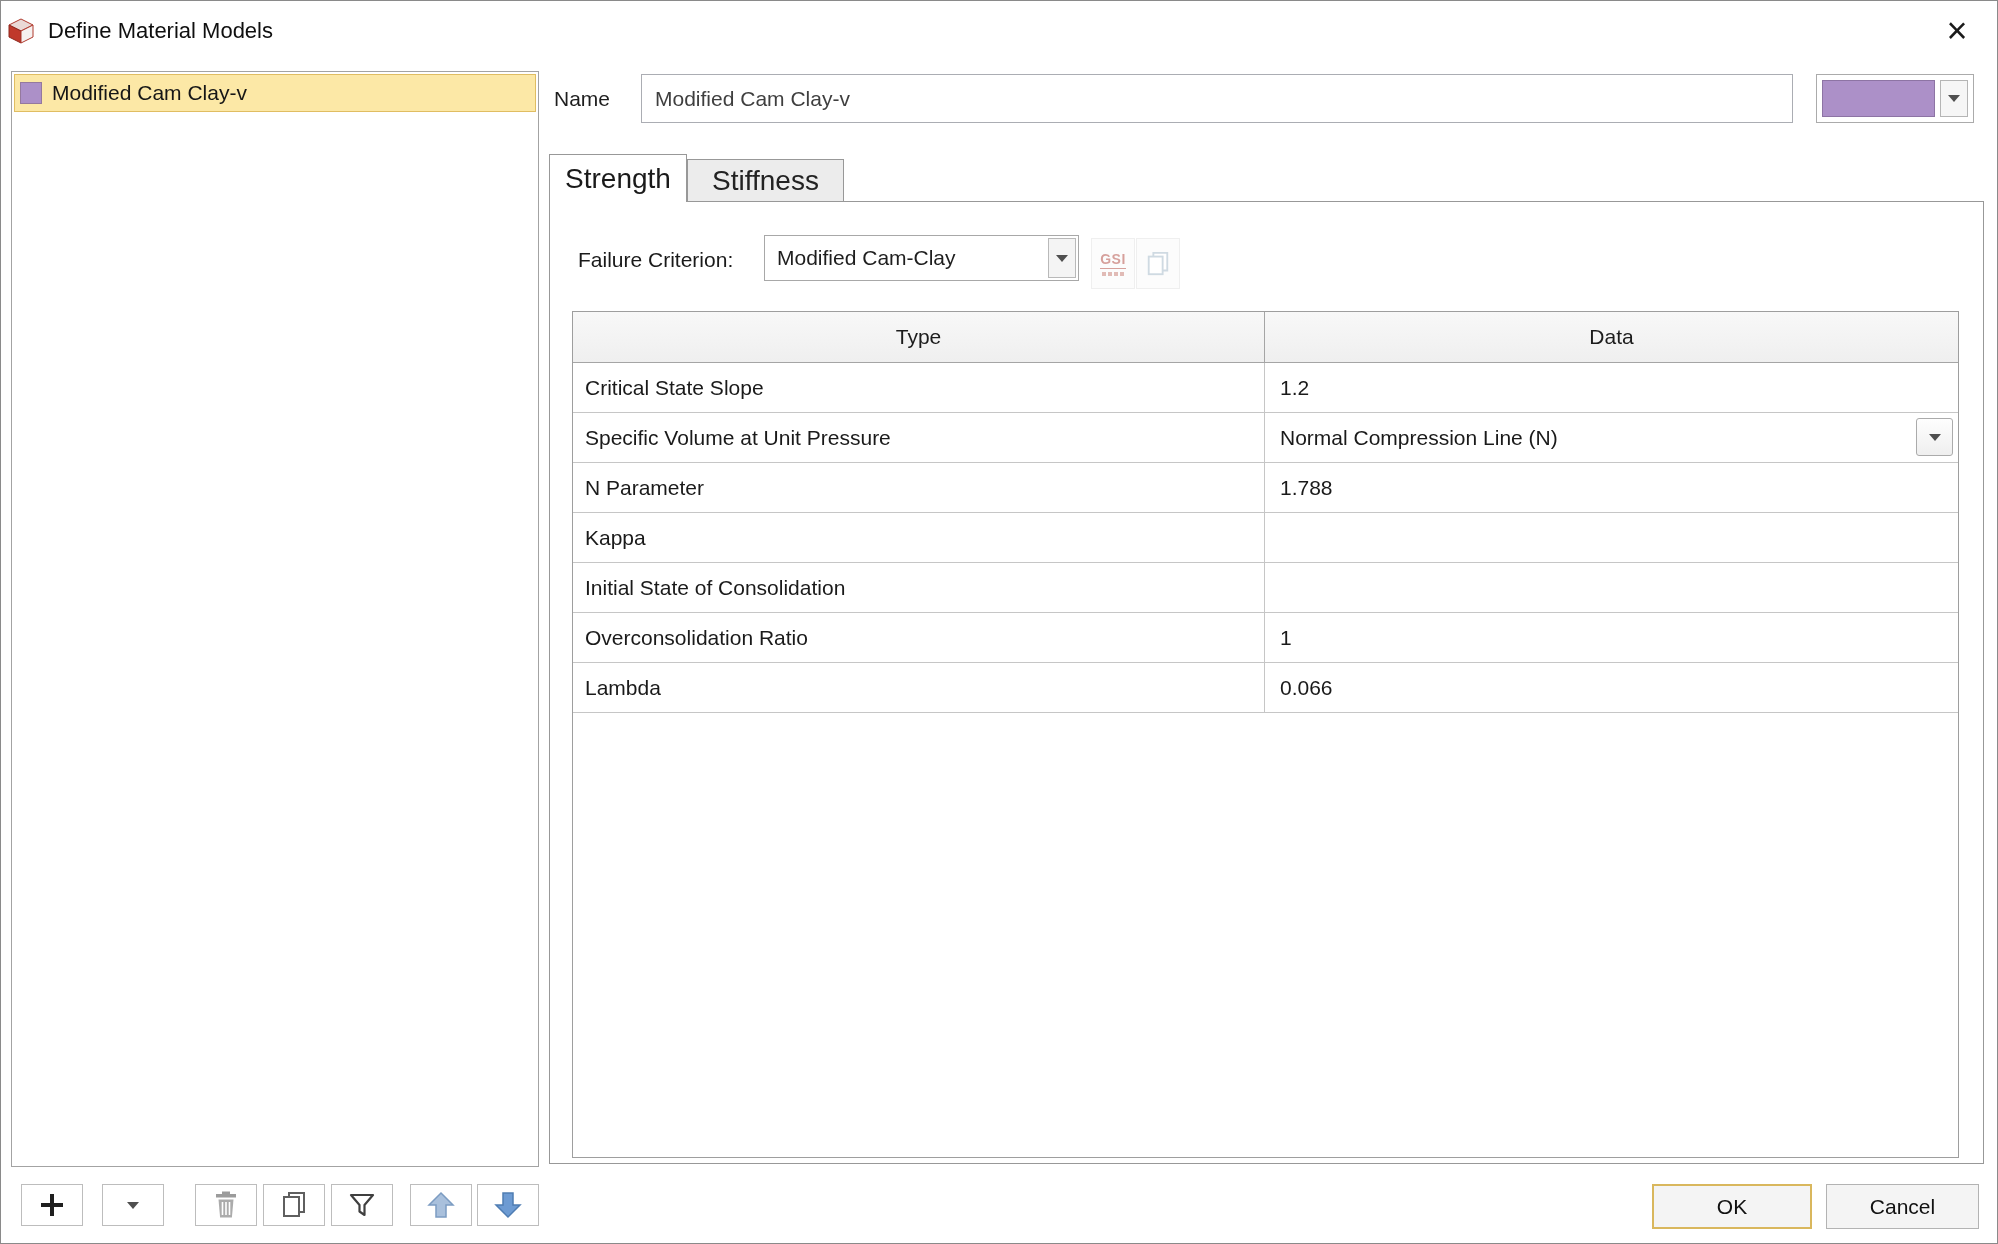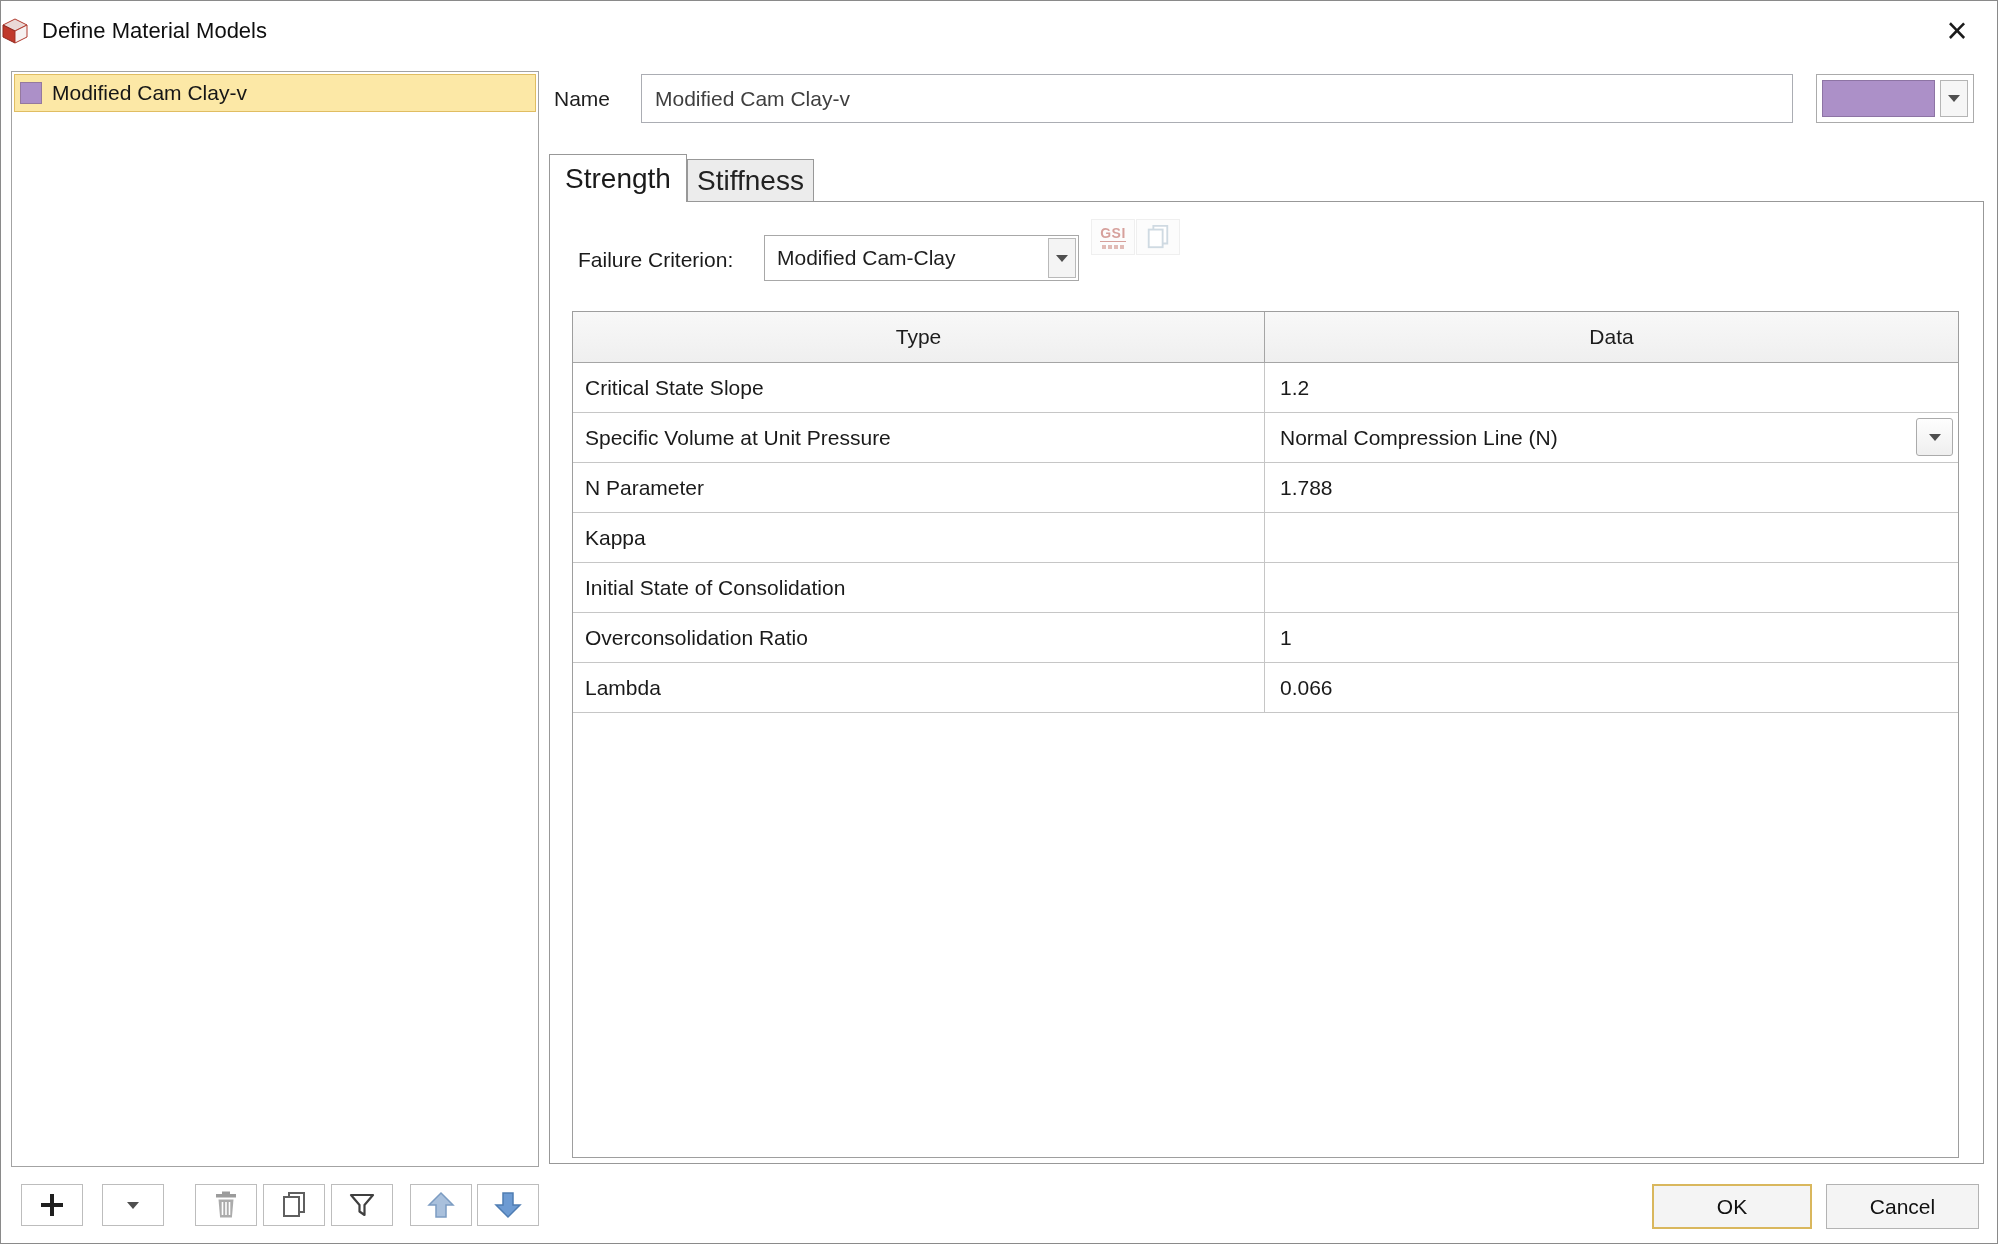--- a/index.html
+++ b/index.html
@@ -7,21 +7,21 @@
   body {
     position: relative;
     background: #ffffff;
     border: 1px solid #8a8a8a;
     font-family: "Liberation Sans", "DejaVu Sans", sans-serif;
     color: #1a1a1a;
     overflow: hidden;
   }
 
   
-  .titlebar { position: absolute; left: 0; top: 0; width: 100%; height: 60px; display: flex; align-items: center; padding-left: 0; background: #fff; }
+  .titlebar { position: absolute; left: 0; top: 0; width: 100%; height: 60px; display: flex; align-items: center; padding-left: 6px; background: #fff; }
   .app-icon { width: 28px; height: 28px; margin-right: 13px; flex: 0 0 auto; }
   .title-text { font-size: 22px; color: #0f0f0f; }
   .close-btn { position: absolute; top: 8px; right: 14px; width: 52px; height: 44px; display: flex; align-items: center; justify-content: center; font-size: 36px; font-weight: 300; color: #1a1a1a; background: transparent; border: none; cursor: pointer; line-height: 1; font-family: inherit; }
 
   
   .material-panel { position: absolute; left: 10px; top: 70px; width: 528px; height: 1096px; border: 1px solid #a3a3a3; background: #fff; padding: 2px; }
   .material-item { height: 38px; display: flex; align-items: center; border: 1px solid #e0bd62; background: #fce8a6; padding-left: 5px; cursor: pointer; }
   .material-swatch { width: 22px; height: 22px; border: 1px solid #95799e; margin-right: 10px; flex: 0 0 auto; }
   .material-label { font-size: 21px; color: #161616; white-space: nowrap; }
 
@@ -34,31 +34,31 @@
   
   .name-label { position: absolute; left: 553px; top: 86px; font-size: 21px; color: #1e1e1e; }
   .name-input { position: absolute; left: 640px; top: 73px; width: 1152px; height: 49px; border: 1px solid #abadb3; padding: 0 13px; font-size: 21px; color: #3f3f3f; font-family: inherit; background: #fff; }
   .color-dropdown { position: absolute; left: 1815px; top: 73px; width: 158px; height: 49px; border: 1px solid #ababab; background: #fff; display: flex; align-items: stretch; padding: 5px; cursor: pointer; }
   .color-swatch-large { flex: 1; border: 1px solid #8d74a4; }
   .color-dd-arrow { width: 28px; margin-left: 5px; border: 1px solid #b5b5b5; background: #f6f6f6; display: flex; align-items: center; justify-content: center; }
 
   
   .tab { position: absolute; display: flex; align-items: center; justify-content: center; font-size: 28px; cursor: pointer; }
   .tab-active { left: 548px; top: 153px; width: 138px; height: 48px; background: #ffffff; border: 1px solid #989898; border-bottom: none; z-index: 3; }
-  .tab-inactive { left: 686px; top: 158px; width: 127px; height: 43px; background: #ececec; border: 1px solid #989898; border-bottom: none; z-index: 1; color: #222; }
+  .tab-inactive { left: 686px; top: 158px; width: 157px; height: 43px; background: #ececec; border: 1px solid #989898; border-bottom: none; z-index: 1; color: #222; }
 
   
   .tab-content { position: absolute; left: 548px; top: 200px; width: 1435px; height: 963px; border: 1px solid #989898; background: #fff; z-index: 2; }
 
   .fc-label { position: absolute; left: 28px; top: 46px; font-size: 21px; }
   .fc-combo { position: absolute; left: 214px; top: 33px; width: 315px; height: 46px; border: 1px solid #a8a8a8; background: #fff; display: flex; align-items: stretch; cursor: pointer; }
   .fc-combo-text { flex: 1; display: flex; align-items: center; padding-left: 12px; font-size: 21px; color: #1e1e1e; white-space: nowrap; }
   .fc-combo-arrow { width: 28px; margin: 2px; border: 1px solid #b9b9b9; background: #f4f4f4; display: flex; align-items: center; justify-content: center; }
 
-  .icon-btn-disabled { position: absolute; top: 17px; width: 44px; height: 36px; border: 1px solid #e2e2e2; background: #fbfbfb; display: flex; flex-direction: column; align-items: center; justify-content: center; opacity: 0.55; cursor: default; }
+  .icon-btn-disabled { position: absolute; top: 36px; width: 44px; height: 51px; border: 1px solid #e2e2e2; background: #fbfbfb; display: flex; flex-direction: column; align-items: center; justify-content: center; opacity: 0.55; cursor: default; }
   .gsi-btn { left: 541px; }
   .copy-sm-btn { left: 586px; }
   .gsi-text { font-size: 14px; font-weight: bold; color: #b5534b; border-bottom: 1px solid #b5534b; line-height: 1.15; letter-spacing: 0.5px; }
   .gsi-dots { display: flex; gap: 2px; margin-top: 3px; }
   .gsi-dot { width: 4px; height: 4px; background: #c9847c; }
 
   
   .param-table { position: absolute; left: 22px; top: 93px; width: 1387px; height: 847px; border: 1px solid #9e9e9e; background: #fff; margin-top: 16px; }
   .pt-header { display: flex; height: 51px; background: linear-gradient(#f8f8f8, #efefef); border-bottom: 1px solid #a5a5a5; }
   .pt-h-type { width: 692px; border-right: 1px solid #a5a5a5; display: flex; align-items: center; justify-content: center; font-size: 21px; color: #1c1c1c; }

